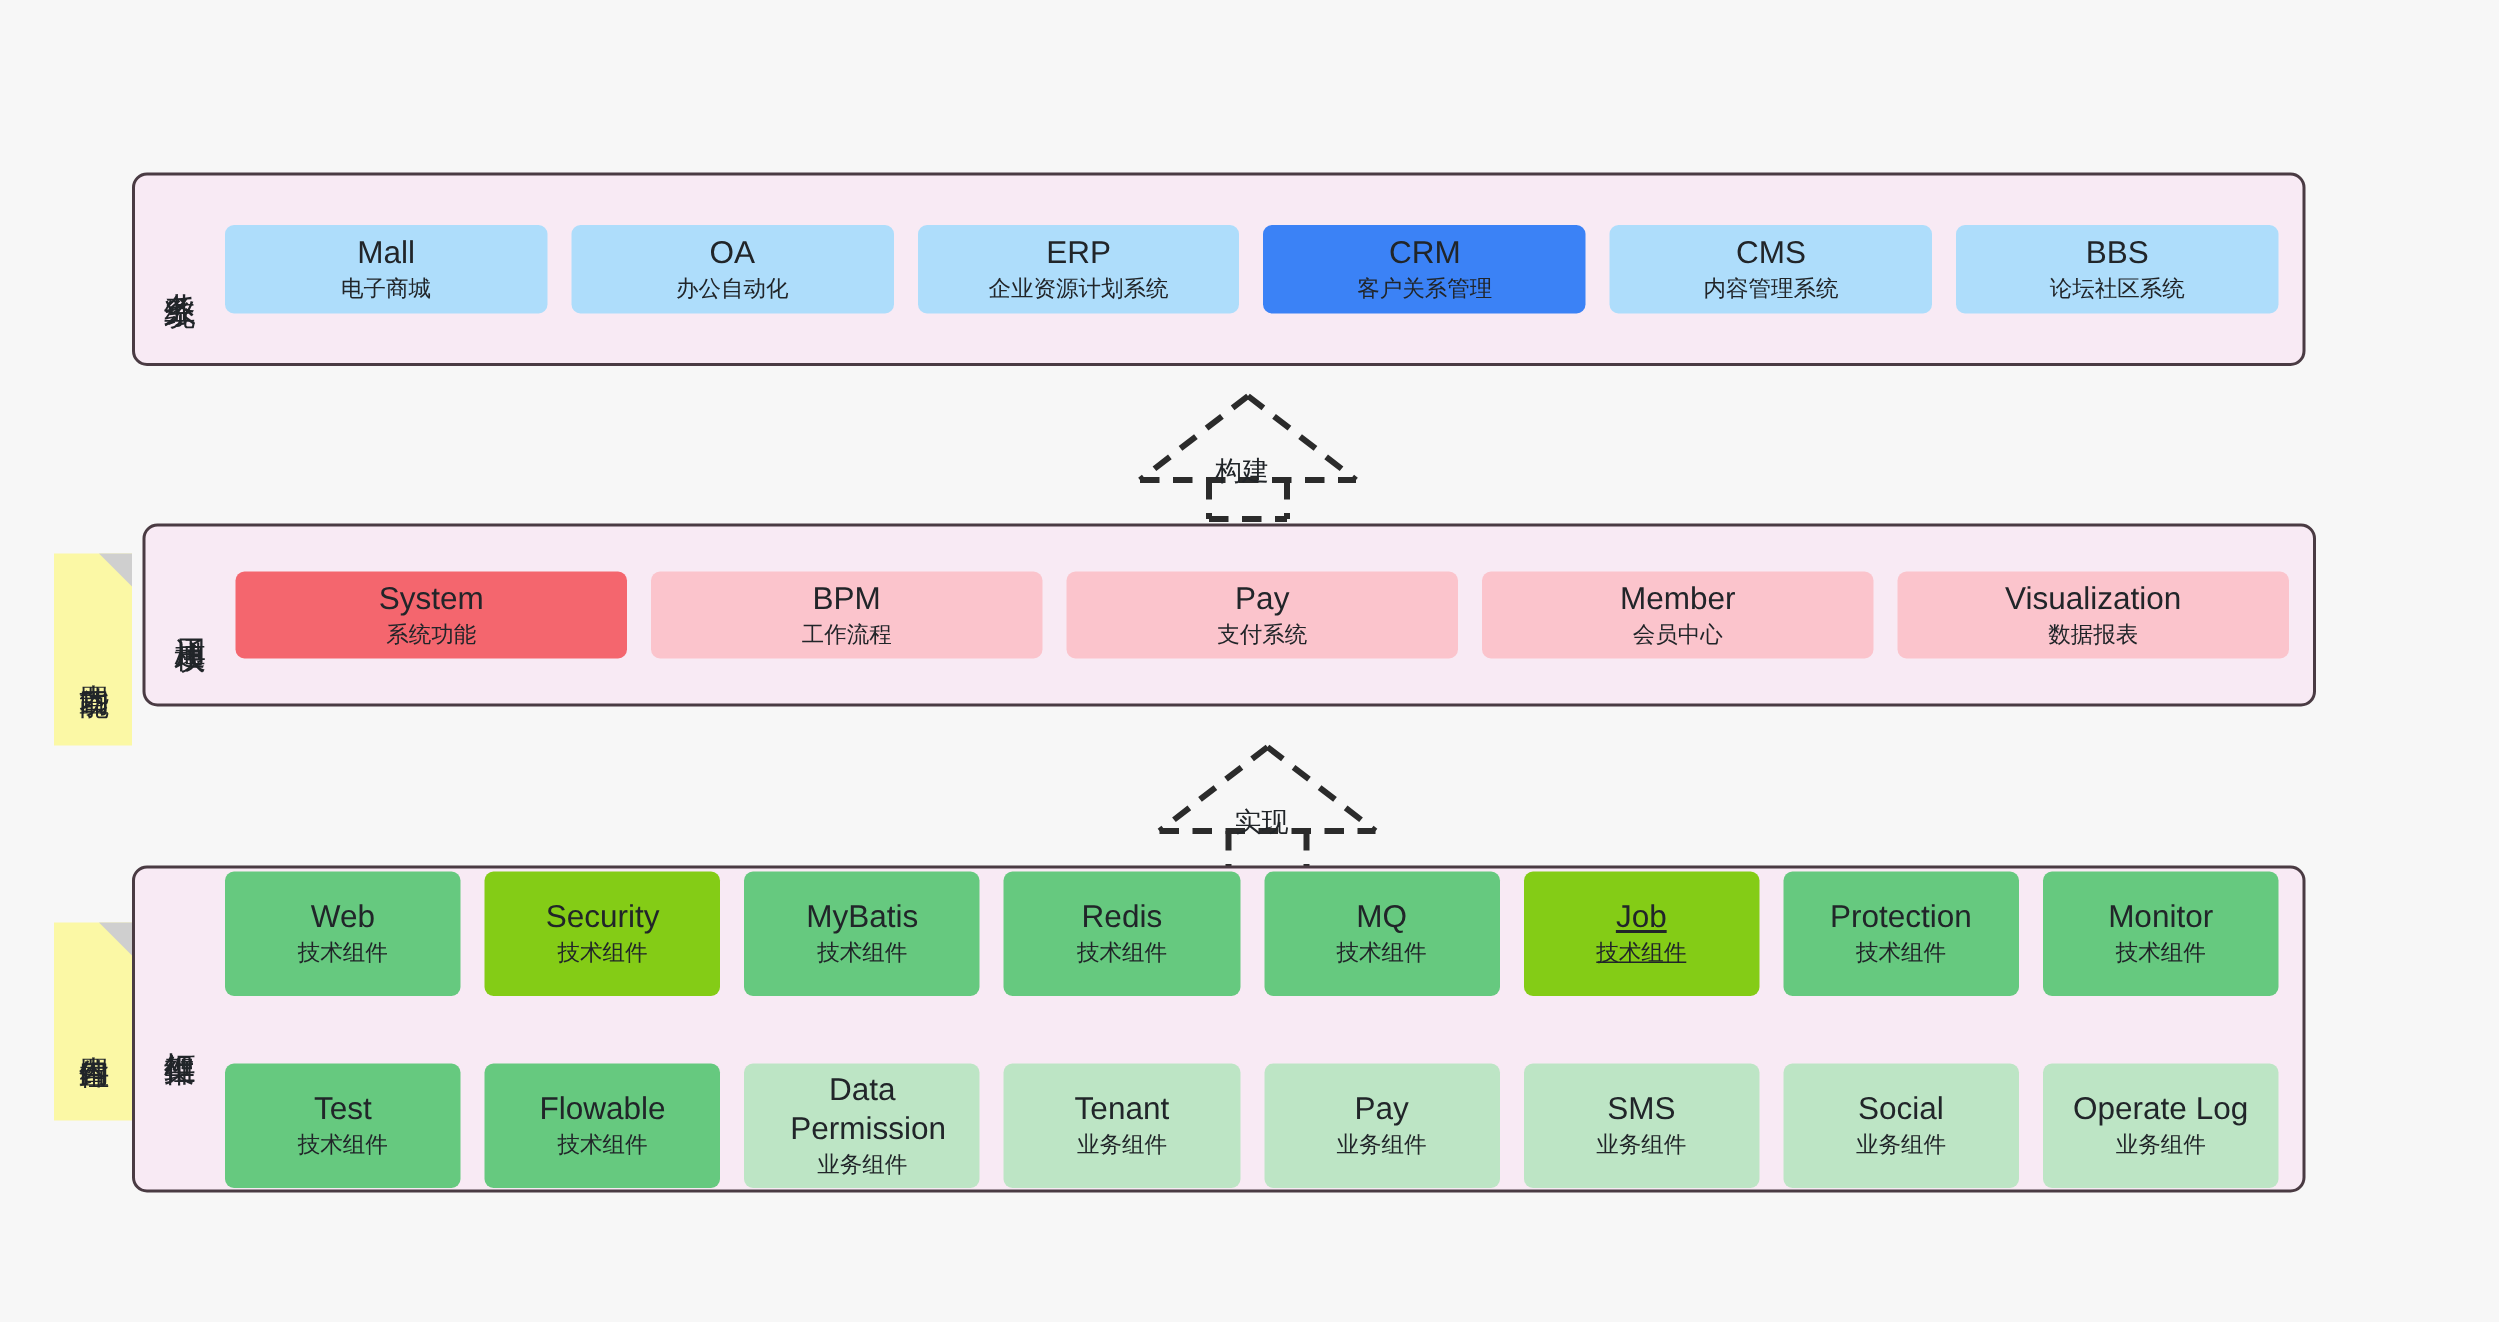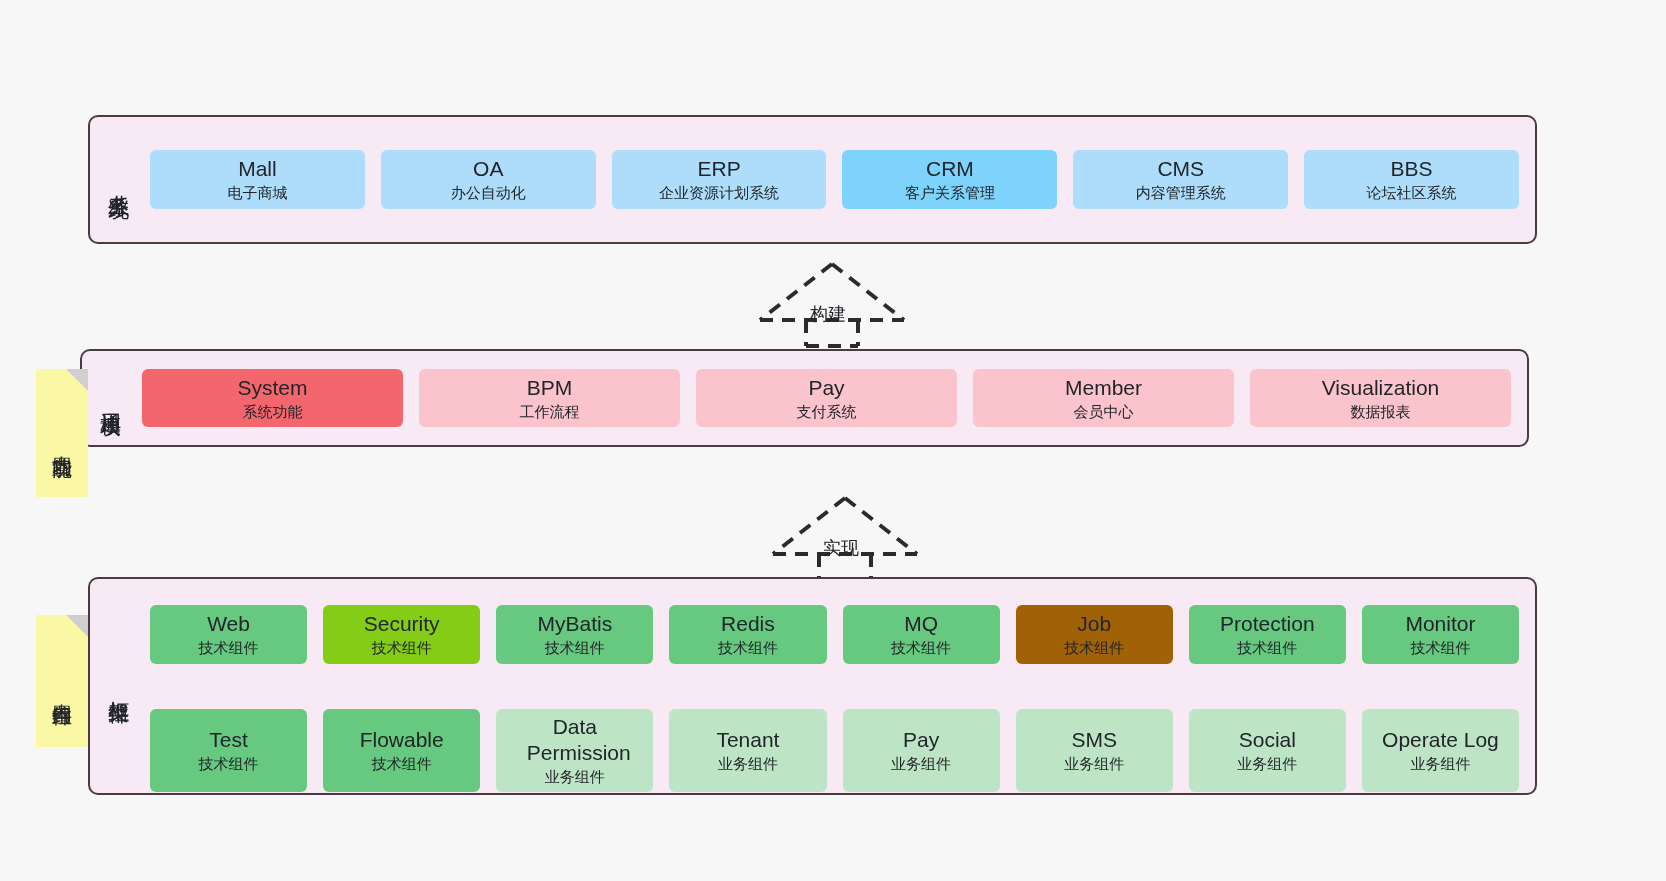--- a/index.html
+++ b/index.html
@@ -124,21 +124,21 @@
           <span class="t2">电子商城</span>
         </div>
         <div class="cell c-blue" style="background: rgb(174, 221, 251);">
           <span class="t1">OA</span>
           <span class="t2">办公自动化</span>
         </div>
         <div class="cell c-blue" style="background: rgb(174, 221, 251);">
           <span class="t1">ERP</span>
           <span class="t2">企业资源计划系统</span>
         </div>
-        <div class="cell c-blue" style="background: #7dd3fc;">
+        <div class="cell c-blue" style="background: #3b82f6;">
           <span class="t1">CRM</span>
           <span class="t2">客户关系管理</span>
         </div>
         <div class="cell c-blue" style="background: rgb(174, 221, 251);">
           <span class="t1">CMS</span>
           <span class="t2">内容管理系统</span>
         </div>
         <div class="cell c-blue" style="background: rgb(174, 221, 251);">
           <span class="t1">BBS</span>
           <span class="t2">论坛社区系统</span>
@@ -155,21 +155,21 @@
 
       <path d="M 8 62 L 152 62" fill="none" stroke="#2b2b2b" stroke-width="4" stroke-dasharray="13 9" stroke-linecap="butt"></path>
 
       <path d="M 54 62 L 54 88" fill="none" stroke="#2b2b2b" stroke-width="4" stroke-dasharray="13 9"></path>
       <path d="M 106 62 L 106 88" fill="none" stroke="#2b2b2b" stroke-width="4" stroke-dasharray="13 9"></path>
       <path d="M 54 88 L 106 88" fill="none" stroke="#2b2b2b" stroke-width="4" stroke-dasharray="13 9"></path>
     </svg>
     <span class="arrow-label" style="left:58px; top:44px;">构建</span>
   </div>
 
-  <div class="layer" id="layer-1" style="left:80px; top:349px; width:1449px; height:98px;">
+  <div class="layer" id="layer-1" style="left:95px; top:349px; width:1449px; height:122px;">
     <div class="layer-title">通用模块</div>
     <div class="layer-body">
       <div class="row">
         <div class="cell c-red" style="background: rgb(244, 102, 110);">
           <span class="t1">System</span>
           <span class="t2">系统功能</span>
         </div>
         <div class="cell c-pink" style="background: rgb(251, 196, 204);">
           <span class="t1">BPM</span>
           <span class="t2">工作流程</span>
@@ -204,42 +204,42 @@
       <path d="M 106 62 L 106 88" fill="none" stroke="#2b2b2b" stroke-width="4" stroke-dasharray="13 9"></path>
       <path d="M 54 88 L 106 88" fill="none" stroke="#2b2b2b" stroke-width="4" stroke-dasharray="13 9"></path>
     </svg>
     <span class="arrow-label" style="left:58px; top:44px;">实现</span>
   </div>
 
   <div class="layer" id="layer-2" style="left:88px; top:577px; width:1449px; height:218px;">
     <div class="layer-title">框架组件</div>
     <div class="layer-body">
 
-      <div class="row" style="height:83px;align-items:flex-end;">
+      <div class="row" style="height:83px;">
         <div class="cell c-green" style="background: rgb(102, 201, 127);">
           <span class="t1">Web</span>
           <span class="t2">技术组件</span>
         </div>
         <div class="cell c-green" style="background: #84cc16;">
           <span class="t1">Security</span>
           <span class="t2">技术组件</span>
         </div>
         <div class="cell c-green" style="background: rgb(102, 201, 127);">
           <span class="t1">MyBatis</span>
           <span class="t2">技术组件</span>
         </div>
         <div class="cell c-green" style="background: rgb(102, 201, 127);">
           <span class="t1">Redis</span>
           <span class="t2">技术组件</span>
         </div>
         <div class="cell c-green" style="background: rgb(102, 201, 127);">
           <span class="t1">MQ</span>
           <span class="t2">技术组件</span>
         </div>
-        <div class="cell c-green" style="background: #a16207;">
+        <div class="cell c-green" style="background: #84cc16; text-decoration: underline;">
           <span class="t1">Job</span>
           <span class="t2">技术组件</span>
         </div>
         <div class="cell c-green" style="background: rgb(102, 201, 127);">
           <span class="t1">Protection</span>
           <span class="t2">技术组件</span>
         </div>
         <div class="cell c-green" style="background: rgb(102, 201, 127);">
           <span class="t1">Monitor</span>
           <span class="t2">技术组件</span>

